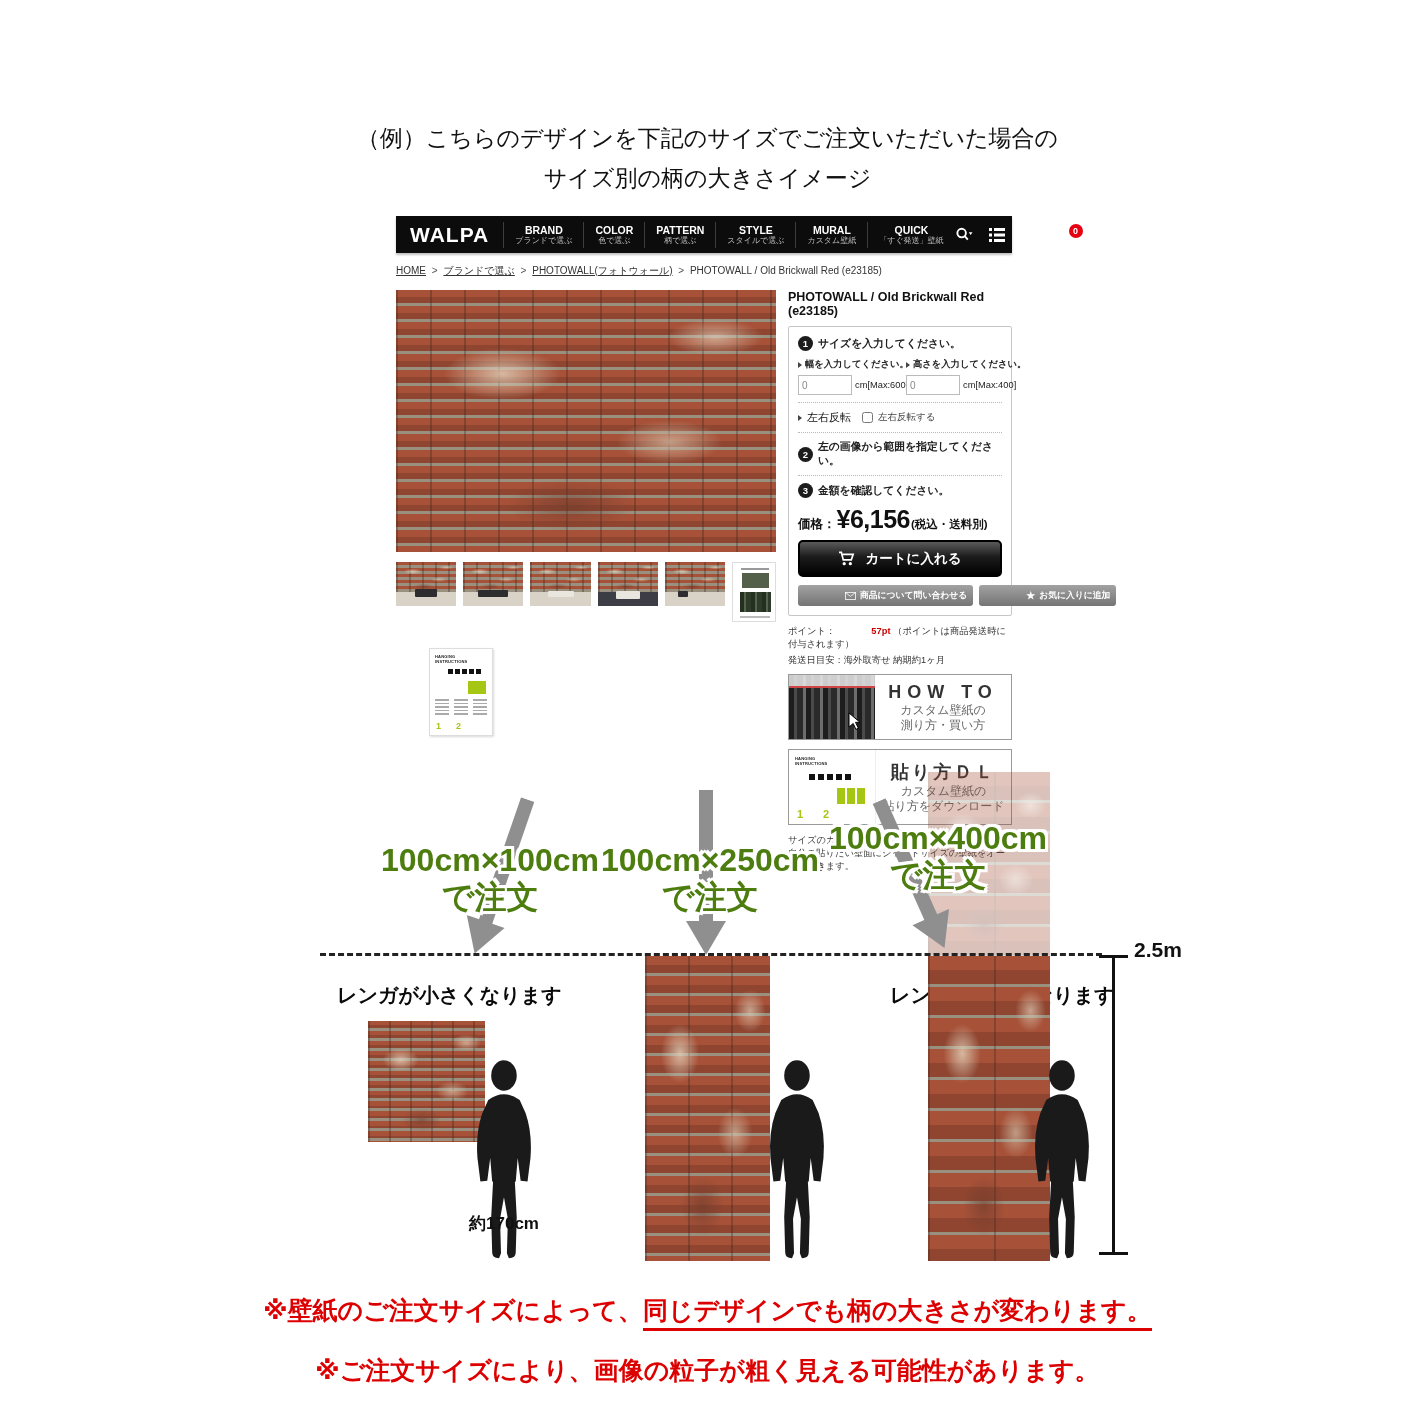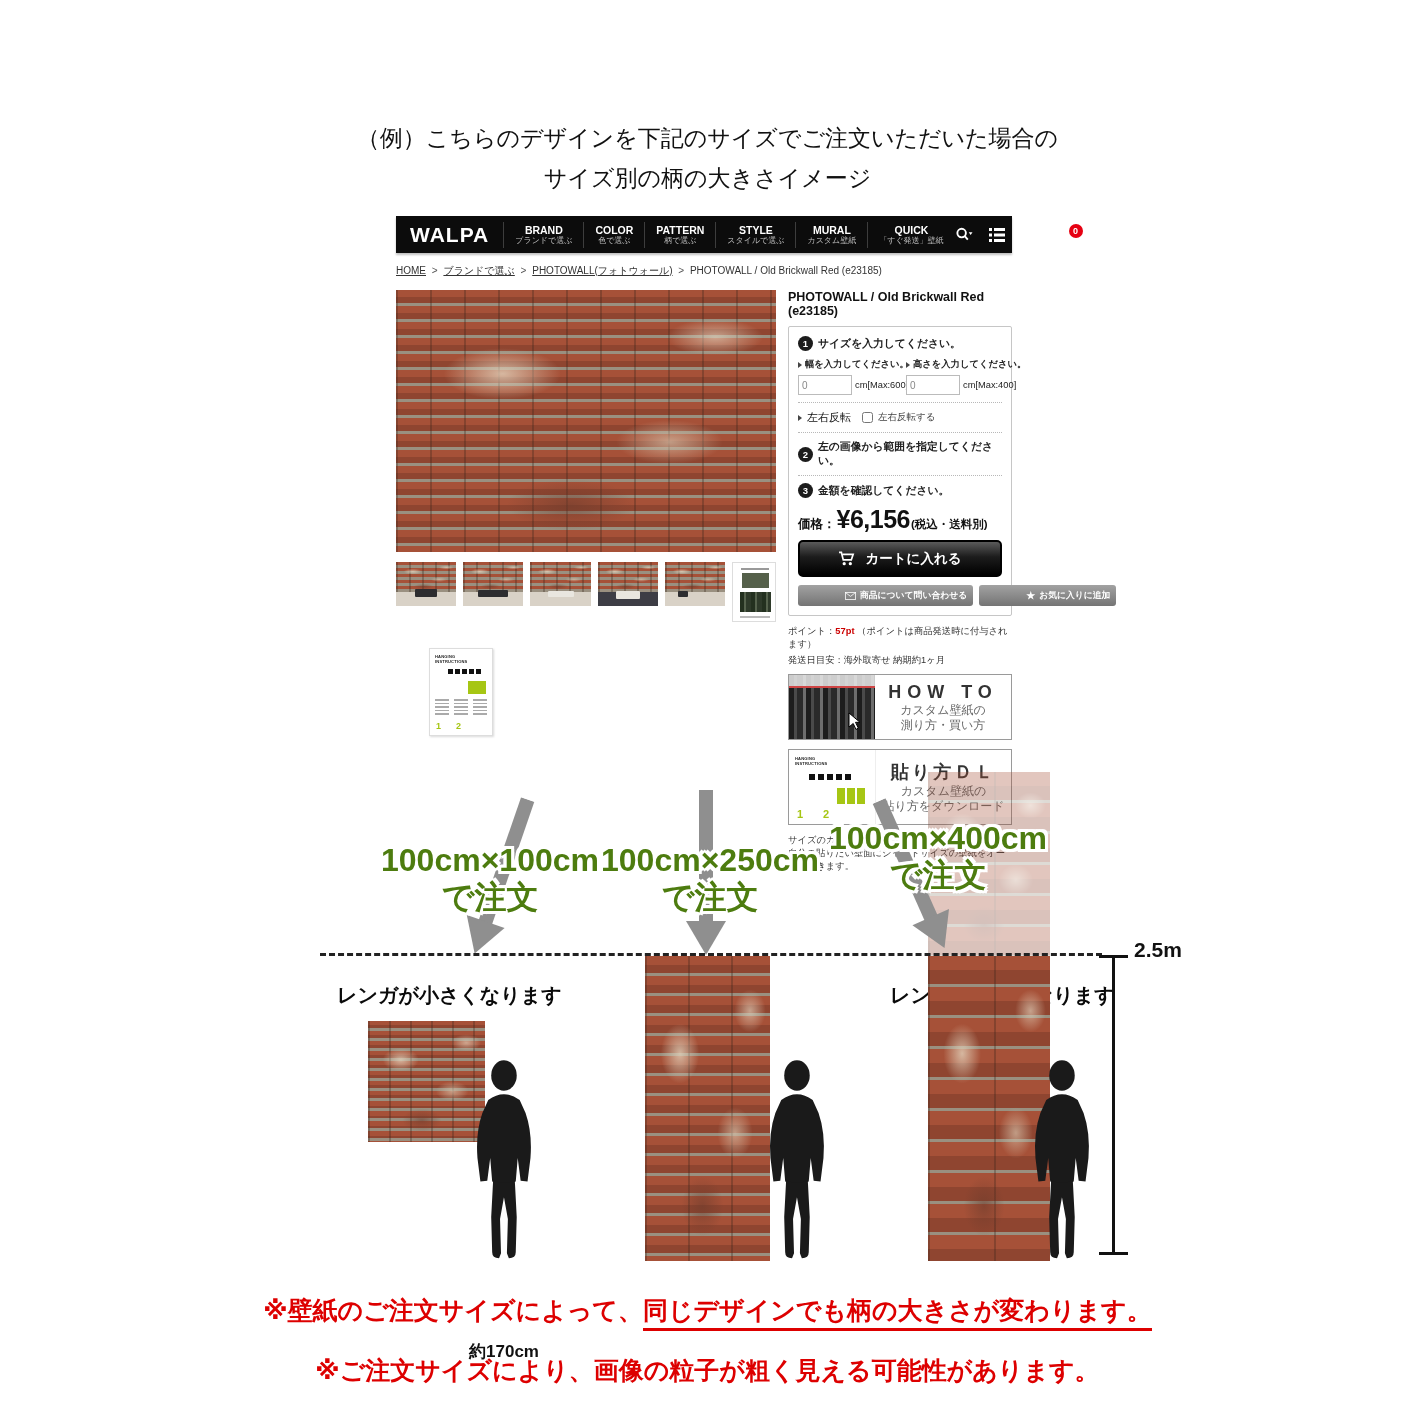--- a/index.html
+++ b/index.html
@@ -93,21 +93,21 @@
   .price-note{font-size:11.5px;font-weight:700;}
   .cart-btn{margin-top:6px;height:37px;width:100%;border:2px solid #000;border-radius:5px;
       background:linear-gradient(180deg,#5a5a5a 0%,#1c1c1c 45%,#000 100%);
       color:#fff;font-size:13.5px;font-weight:700;display:flex;align-items:center;justify-content:center;gap:8px;cursor:pointer;}
   .mini-btns{display:flex;gap:6px;margin-top:8px;}
   .mini-btn{flex:1;height:21px;border:none;border-radius:3px;background:linear-gradient(180deg,#a2a2a2,#747474);
       color:#fff;font-size:8.8px;font-weight:700;display:flex;align-items:center;justify-content:center;gap:4px;
       white-space:nowrap;cursor:pointer;padding-left:47px;}
   .star{font-size:10px;line-height:10px;}
   .points{font-size:9.3px;color:#333;margin-top:9px;}
-  .points b{color:#cc0000;font-weight:700;}
+  .points b{color:#cc0000;font-weight:700;margin-left:36px;}
   .shipping{font-size:9.3px;color:#333;margin-top:3px;}
   .info-box{margin-top:7px;border:1px solid #9a9a9a;background:#fff;display:flex;align-items:center;overflow:hidden;cursor:pointer;}
   .howto-box{height:64px;}
   .dl-box{height:74px;margin-top:9px;}
   .forest{width:86px;height:100%;position:relative;flex:none;
       background:repeating-linear-gradient(90deg,#1d1d1d 0 5px,#4a4a4a 5px 8px,#2a2a2a 8px 14px,#6d6d6d 14px 17px);}
   .forest::before{content:"";position:absolute;left:0;top:0;width:100%;height:11px;background:rgba(235,235,235,.85);}
   .red-line{position:absolute;left:0;top:11px;width:100%;height:2px;background:#d04545;}
   .cursor-ic{position:absolute;right:14px;bottom:8px;}
   .info-text{flex:1;text-align:center;}
@@ -122,21 +122,21 @@
   .doc-num{position:absolute;bottom:4px;font-size:11px;font-weight:700;color:#a6c614;line-height:11px;}
   .p-desc{font-size:9.3px;color:#333;line-height:13px;margin-top:9px;}
   .arrow-svg{position:absolute;}
   .size-label{position:absolute;width:240px;text-align:center;font-size:32px;font-weight:800;line-height:37px;color:#4d7c0f;
       text-shadow:-3px -3px 0 #fff,3px -3px 0 #fff,-3px 3px 0 #fff,3px 3px 0 #fff,0 3px 0 #fff,0 -3px 0 #fff,3px 0 0 #fff,-3px 0 0 #fff;}
   .dashed-line{position:absolute;left:320px;top:953px;width:782px;border-top:3px dashed #222;}
   .note{position:absolute;font-size:20px;font-weight:800;color:#0a0a0a;
       text-shadow:-3px -3px 0 #fff,3px -3px 0 #fff,-3px 3px 0 #fff,3px 3px 0 #fff,0 3px 0 #fff,0 -3px 0 #fff,3px 0 0 #fff,-3px 0 0 #fff;}
   .sample{position:absolute;}
   .sil{position:absolute;width:108px;height:205px;}
-  .h170{position:absolute;left:442px;top:1340px;width:124px;text-align:center;font-size:17px;font-weight:800;}
+  .h170{position:absolute;left:442px;top:1212px;width:124px;text-align:center;font-size:17px;font-weight:800;}
   .m-line{position:absolute;left:1112px;top:956px;width:3px;height:299px;background:#111;}
   .m-cap{position:absolute;left:1099px;width:29px;height:3px;background:#111;}
   .m-label{position:absolute;left:1134px;top:938px;font-size:21px;font-weight:800;}
 
   
   .warn{position:absolute;left:0;width:100%;text-align:center;font-size:25px;font-weight:800;color:#dd0000;}
   .warn .u{border-bottom:3px solid #dd0000;padding-bottom:4px;}
 </style>
 </head>
 <body>

